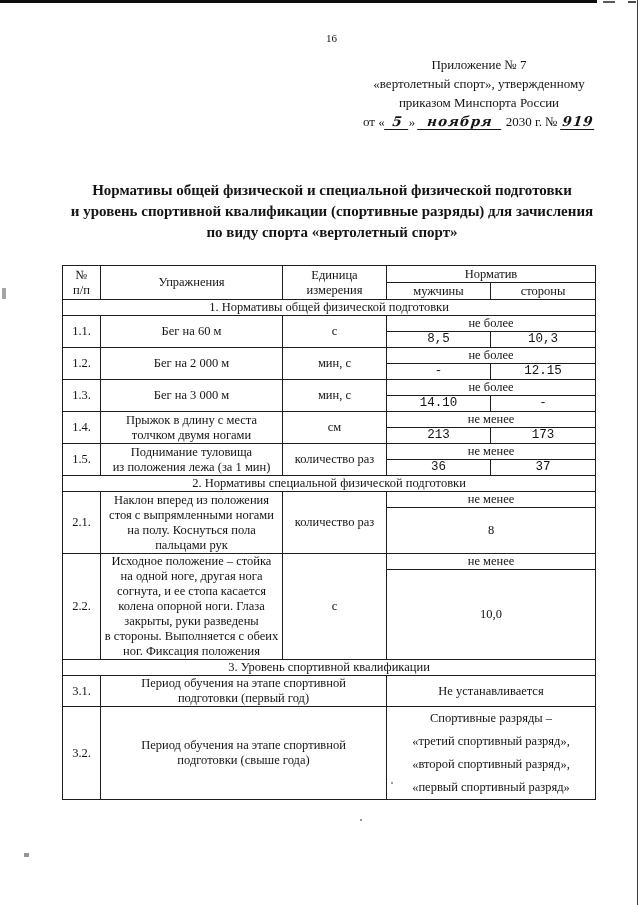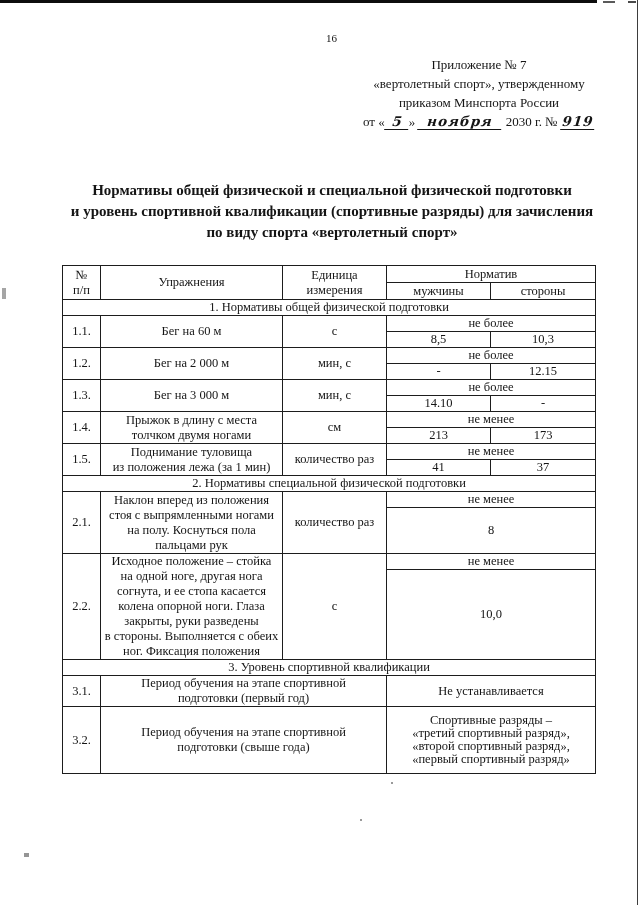--- a/index.html
+++ b/index.html
@@ -57,25 +57,25 @@
   table.norms td {
     border: 1px solid #1d1d1d;
     text-align: center; vertical-align: middle;
     padding: 0 2px;
     overflow: hidden;
   }
   .pre { white-space: pre-line; }
   td.hd { height: 16px; }
   td.section-cell { height: 14px; }
   td.thr { height: 13px; }
-  td.val { height: 14px; }
+  td.val { height: 14px; font-family: Liberation Mono, monospace; }
   td.val-mid { height: 45px; }
   td.val-tall { height: 86px; }
   td.ex-2line { height: 28px; }
-  td.val-list { height: 66px; line-height: 13px; }
+  td.val-list { height: 66px; line-height: 23px; }
 </style>
 </head>
 <body>
 
 <div class="page">
 
   <div class="scan-top-edge"></div>
   <div class="scan-top-dash1"></div>
   <div class="scan-top-dash2"></div>
   <div class="scan-right-edge"></div>
@@ -173,21 +173,21 @@
         </tr>
 
         <tr>
           <td rowspan="2">1.5.</td>
           <td rowspan="2" class="pre">Поднимание туловища
 из положения лежа (за 1 мин)</td>
           <td rowspan="2">количество раз</td>
           <td colspan="2" class="thr">не менее</td>
         </tr>
         <tr>
-          <td class="val">41</td>
+          <td class="val">36</td>
           <td class="val">37</td>
         </tr>
 
         <tr>
           <td colspan="5" class="section-cell">2. Нормативы специальной физической подготовки</td>
         </tr>
 
         <tr>
           <td rowspan="2">2.1.</td>
           <td rowspan="2" class="pre">Наклон вперед из положения

